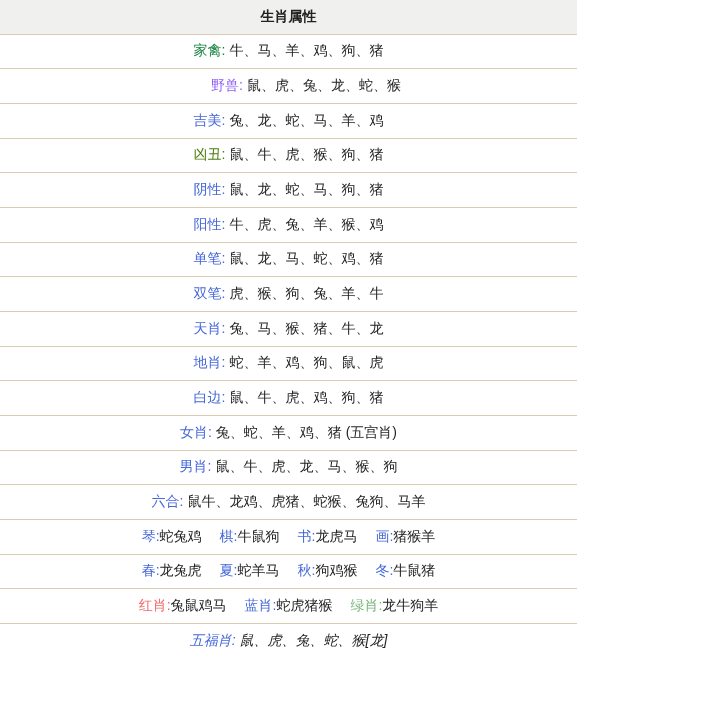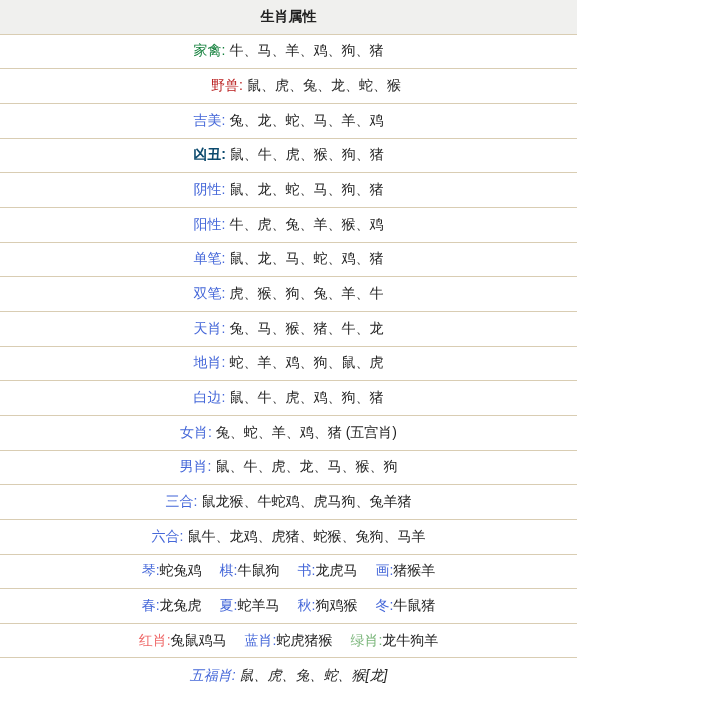--- a/index.html
+++ b/index.html
@@ -51,32 +51,31 @@
 </style>
 </head>
 <body>
 
 <div class="table">
   <div class="header-row">
     <span>生肖属性</span>
   </div>
   <div>
       <div class="row"><span class=""><span class="lbl" style="color: #15803d;">家禽:</span><span class="val"> 牛、马、羊、鸡、狗、猪</span></span></div>
-      <div class="row"><span class=""><span class="lbl" style="color: #b91c1c; padding-left: 35px;">野兽:</span><span class="val"> 鼠、虎、兔、龙、蛇、猴</span></span></div>
+      <div class="row"><span class=""><span class="lbl" style="color: #8b5cf6; padding-left: 35px;">野兽:</span><span class="val"> 鼠、虎、兔、龙、蛇、猴</span></span></div>
       <div class="row"><span class=""><span class="lbl" style="color: rgb(70, 104, 217);">吉美:</span><span class="val"> 兔、龙、蛇、马、羊、鸡</span></span></div>
-      <div class="row"><span class=""><span class="lbl" style="color: #0c4a6e; font-weight: bold;">凶丑:</span><span class="val"> 鼠、牛、虎、猴、狗、猪</span></span></div>
+      <div class="row"><span class=""><span class="lbl" style="color: #4d7c0f;">凶丑:</span><span class="val"> 鼠、牛、虎、猴、狗、猪</span></span></div>
       <div class="row"><span class=""><span class="lbl" style="color: rgb(70, 104, 217);">阴性:</span><span class="val"> 鼠、龙、蛇、马、狗、猪</span></span></div>
       <div class="row"><span class=""><span class="lbl" style="color: rgb(70, 104, 217);">阳性:</span><span class="val"> 牛、虎、兔、羊、猴、鸡</span></span></div>
       <div class="row"><span class=""><span class="lbl" style="color: rgb(70, 104, 217);">单笔:</span><span class="val"> 鼠、龙、马、蛇、鸡、猪</span></span></div>
       <div class="row"><span class=""><span class="lbl" style="color: rgb(70, 104, 217);">双笔:</span><span class="val"> 虎、猴、狗、兔、羊、牛</span></span></div>
       <div class="row"><span class=""><span class="lbl" style="color: rgb(70, 104, 217);">天肖:</span><span class="val"> 兔、马、猴、猪、牛、龙</span></span></div>
       <div class="row"><span class=""><span class="lbl" style="color: rgb(70, 104, 217);">地肖:</span><span class="val"> 蛇、羊、鸡、狗、鼠、虎</span></span></div>
       <div class="row"><span class=""><span class="lbl" style="color: rgb(70, 104, 217);">白边:</span><span class="val"> 鼠、牛、虎、鸡、狗、猪</span></span></div>
       <div class="row"><span class=""><span class="lbl" style="color: rgb(70, 104, 217);">女肖:</span><span class="val"> 兔、蛇、羊、鸡、猪 (五宫肖)</span></span></div>
       <div class="row"><span class=""><span class="lbl" style="color: rgb(70, 104, 217);">男肖:</span><span class="val"> 鼠、牛、虎、龙、马、猴、狗</span></span></div>
-      <div class="row"><span class=""><span class="lbl" style="color: rgb(70, 104, 217);">三合:</span><span class="val"> 鼠龙猴、牛蛇鸡、虎马狗、兔羊猪</span></span></div>
       <div class="row"><span class=""><span class="lbl" style="color: rgb(70, 104, 217);">六合:</span><span class="val"> 鼠牛、龙鸡、虎猪、蛇猴、兔狗、马羊</span></span></div>
       <div class="row"><span class="pair"><span class="lbl" style="color: rgb(70, 104, 217);">琴:</span><span class="val">蛇兔鸡</span></span><span class="pair"><span class="lbl" style="color: rgb(70, 104, 217);">棋:</span><span class="val">牛鼠狗</span></span><span class="pair"><span class="lbl" style="color: rgb(70, 104, 217);">书:</span><span class="val">龙虎马</span></span><span class="pair"><span class="lbl" style="color: rgb(70, 104, 217);">画:</span><span class="val">猪猴羊</span></span></div>
       <div class="row"><span class="pair"><span class="lbl" style="color: rgb(70, 104, 217);">春:</span><span class="val">龙兔虎</span></span><span class="pair"><span class="lbl" style="color: rgb(70, 104, 217);">夏:</span><span class="val">蛇羊马</span></span><span class="pair"><span class="lbl" style="color: rgb(70, 104, 217);">秋:</span><span class="val">狗鸡猴</span></span><span class="pair"><span class="lbl" style="color: rgb(70, 104, 217);">冬:</span><span class="val">牛鼠猪</span></span></div>
       <div class="row"><span class="pair"><span class="lbl" style="color: rgb(239, 106, 106);">红肖:</span><span class="val">兔鼠鸡马</span></span><span class="pair"><span class="lbl" style="color: rgb(70, 104, 217);">蓝肖:</span><span class="val">蛇虎猪猴</span></span><span class="pair"><span class="lbl" style="color: rgb(121, 181, 121);">绿肖:</span><span class="val">龙牛狗羊</span></span></div>
       <div class="row"><span class=""><span class="lbl" style="color: rgb(70, 104, 217);">五福肖:</span><span class="val"> 鼠、虎、兔、蛇、猴[龙]</span></span></div>
     </div>
 </div>
 
 </body></html>

